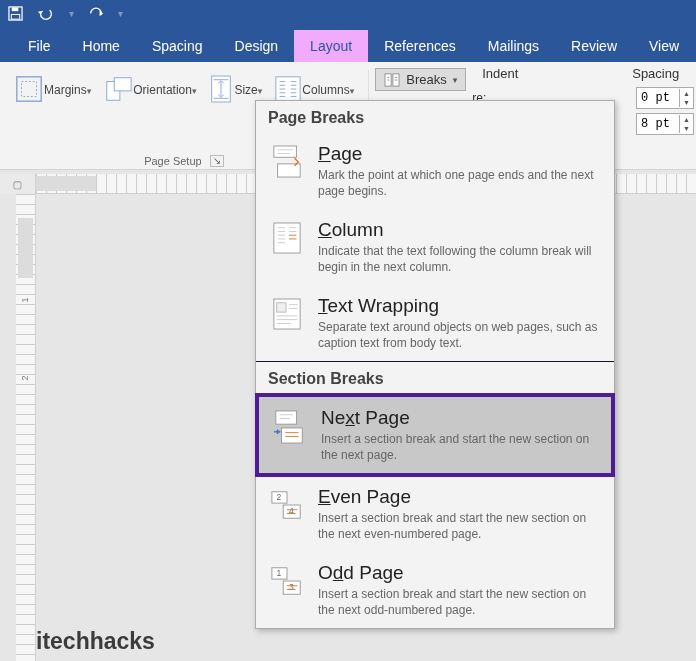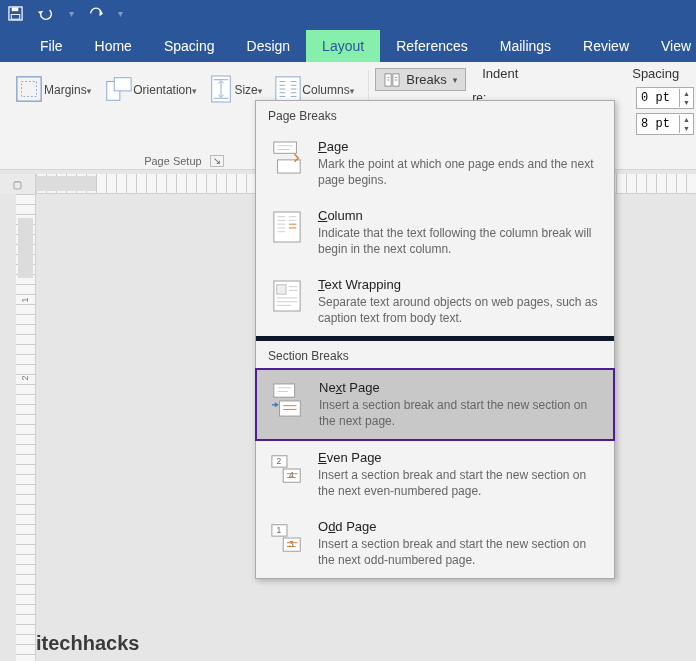--- a/index.html
+++ b/index.html
@@ -4,23 +4,23 @@
 <style>
 * { margin: 0; padding: 0; box-sizing: border-box; font-family: "Segoe UI", Tahoma, sans-serif; }
 body { width: 696px; height: 661px; background: #e6e6e6; overflow: hidden; position: relative; }
 
 
 .titlebar { height: 26px; background: #2b579a; display: flex; align-items: center; padding: 0 8px; gap: 14px; }
 .titlebar .qat-icon { color: #fff; font-size: 14px; display: flex; align-items: center; cursor: pointer; }
 .titlebar .sep { color: rgba(255,255,255,0.4); font-size: 10px; }
 
 
-.ribbon-tabs { height: 36px; background: #2b579a; display: flex; align-items: flex-end; padding: 0 24px; gap: 0; }
+.ribbon-tabs { height: 36px; background: #2b579a; display: flex; align-items: flex-end; padding: 0 12px; gap: 0; }
 .ribbon-tab { color: #fff; font-size: 14px; padding: 8px 16px 8px 16px; cursor: pointer; }
-.ribbon-tab.active { background: #86efac; color: #2b579a; }
+.ribbon-tab.active { background: #f0abfc; color: #2b579a; }
 
 
 .ribbon-content { height: 108px; background: #f3f3f3; border-bottom: 1px solid #d4d4d4; display: flex; position: relative; }
 .ribbon-group { display: flex; flex-direction: column; align-items: center; padding: 6px 8px 2px 8px; position: relative; }
 .ribbon-group-row { display: flex; gap: 0; align-items: flex-start; }
 .ribbon-btn-large { display: flex; flex-direction: row; align-items: center; padding: 4px 6px; cursor: pointer; font-size: 12px; color: #444; min-width: 56px; }
 .ribbon-btn-large .icn { height: 34px; display: flex; align-items: center; justify-content: center; margin-bottom: 2px; }
 .ribbon-btn-large .lbl { line-height: 14px; }
 .ribbon-btn-large .caret { font-size: 9px; color: #666; margin-top: 2px; }
 .group-label { font-size: 11px; color: #666; margin-top: auto; display: flex; align-items: flex-end; gap: 8px; }
@@ -35,44 +35,44 @@
 .indent-spacing .hdr-row { display: flex; padding: 4px 0 4px 10px; }
 .indent-spacing .hdr-row .lbl-indent { width: 150px; }
 .indent-spacing .val-row { display: flex; align-items: center; justify-content: space-between; padding: 2px 2px 2px 0; gap: 16px; font-size: 12px; }
 .spin { display: flex; align-items: center; border: 1px solid #ababab; background: #fff; height: 22px; }
 .spin input { border: none; width: 42px; font-size: 12px; padding: 2px 4px; outline: none; font-family: Liberation Mono, monospace; }
 .spin .arrows { display: flex; flex-direction: column; border-left: 1px solid #ababab; }
 .spin .arrows span { font-size: 7px; line-height: 9px; padding: 0 3px; color: #555; cursor: pointer; }
 
 
 .dropdown { position: absolute; left: 255px; top: 100px; width: 360px; background: #f3f3f3; border: 1px solid #ababab; box-shadow: 2px 2px 6px rgba(0,0,0,0.25); z-index: 50; }
-.dropdown .section-header { font-weight: 400; font-size: 12px; color: #444; padding: 8px 12px 6px 12px; background: #f3f3f3; }
-.dropdown .section-header.with-top-border { border-top: 5px solid #0f172a; }
+.dropdown .section-header { font-weight: 700; font-size: 16px; color: #444; padding: 8px 12px 6px 12px; background: #f3f3f3; }
+.dropdown .section-header.with-top-border { border-top: 1px solid #0f172a; }
 .menu-item { display: flex; gap: 14px; padding: 10px 14px 10px 14px; cursor: pointer; }
-.menu-item.highlight { background: #c8c8c8; border: 2px solid #4c1d95; margin: -1px; padding: 10px 14px 10px 14px; }
+.menu-item.highlight { background: #c8c8c8; border: 4px solid #4c1d95; margin: -1px; padding: 10px 14px 10px 14px; }
 .menu-item .mi-icon { width: 34px; flex-shrink: 0; display: flex; align-items: flex-start; justify-content: center; padding-top: 2px; }
 .menu-item .mi-text { flex: 1; }
-.menu-item .mi-title { font-size: 13px; color: #222; margin-bottom: 2px; }
+.menu-item .mi-title { font-size: 19px; color: #222; margin-bottom: 2px; }
 .menu-item .mi-title .ul { text-decoration: underline; }
 .menu-item .mi-desc { font-size: 12px; color: #666; line-height: 16px; }
 
 
 .ruler-h { position: absolute; left: 0; right: 0; top: 174px; height: 20px; background: #f6f6f6; border-bottom: 1px solid #d0d0d0; }
 .ruler-h::before { content: ""; position: absolute; left: 36px; right: 0; top: 0; bottom: 0; background: repeating-linear-gradient(to right, #ccc 0 1px, transparent 1px 10px); }
 .ruler-h .shade { position: absolute; left: 36px; width: 60px; top: 2px; bottom: 2px; background: #dcdcdc; }
 .ruler-h .corner { position: absolute; left: 0; top: 0; width: 36px; height: 20px; background: #eaeaea; border-right: 1px solid #d0d0d0; display:flex; align-items:center; justify-content:center; color:#777; font-size:10px;}
 .doc-area { position: absolute; left: 0; right: 0; top: 194px; bottom: 0; background: #e6e6e6; }
 .ruler-v { position: absolute; left: 16px; top: 0; bottom: 0; width: 20px; background: #f6f6f6; border-right: 1px solid #d0d0d0; }
 .ruler-v::before { content:""; position:absolute; left:0; right:0; top:0; bottom:0; background: repeating-linear-gradient(to bottom, #ccc 0 1px, transparent 1px 10px); }
 .ruler-v .shade { position:absolute; top: 24px; height: 60px; left:2px; right:2px; background:#dcdcdc; }
 .ruler-v .num { position: absolute; left: 4px; font-size: 9px; color: #777; transform: rotate(-90deg); transform-origin: left top; width: 12px; text-align: center; }
 .page { position: absolute; left: 46px; top: 0; width: 650px; bottom: 0; background: #e6e6e6; }
 
 
-.watermark { position: absolute; left: 36px; bottom: 6px; font-size: 20px; font-weight: 700; color: #3b3b3b; font-family: Arial, sans-serif; z-index: 5; }
+.watermark { position: absolute; left: 36px; bottom: 6px; font-size: 23px; font-weight: 700; color: #3b3b3b; font-family: Arial, sans-serif; z-index: 5; }
 
 svg { display: block; }
 </style>
 </head>
 <body>
 
 <div class="titlebar">
   <span class="qat-icon">
     <svg width="15" height="15" viewBox="0 0 16 16">
         <rect x="1" y="1" width="14" height="14" fill="none" stroke="#fff" stroke-width="1.3"></rect>

